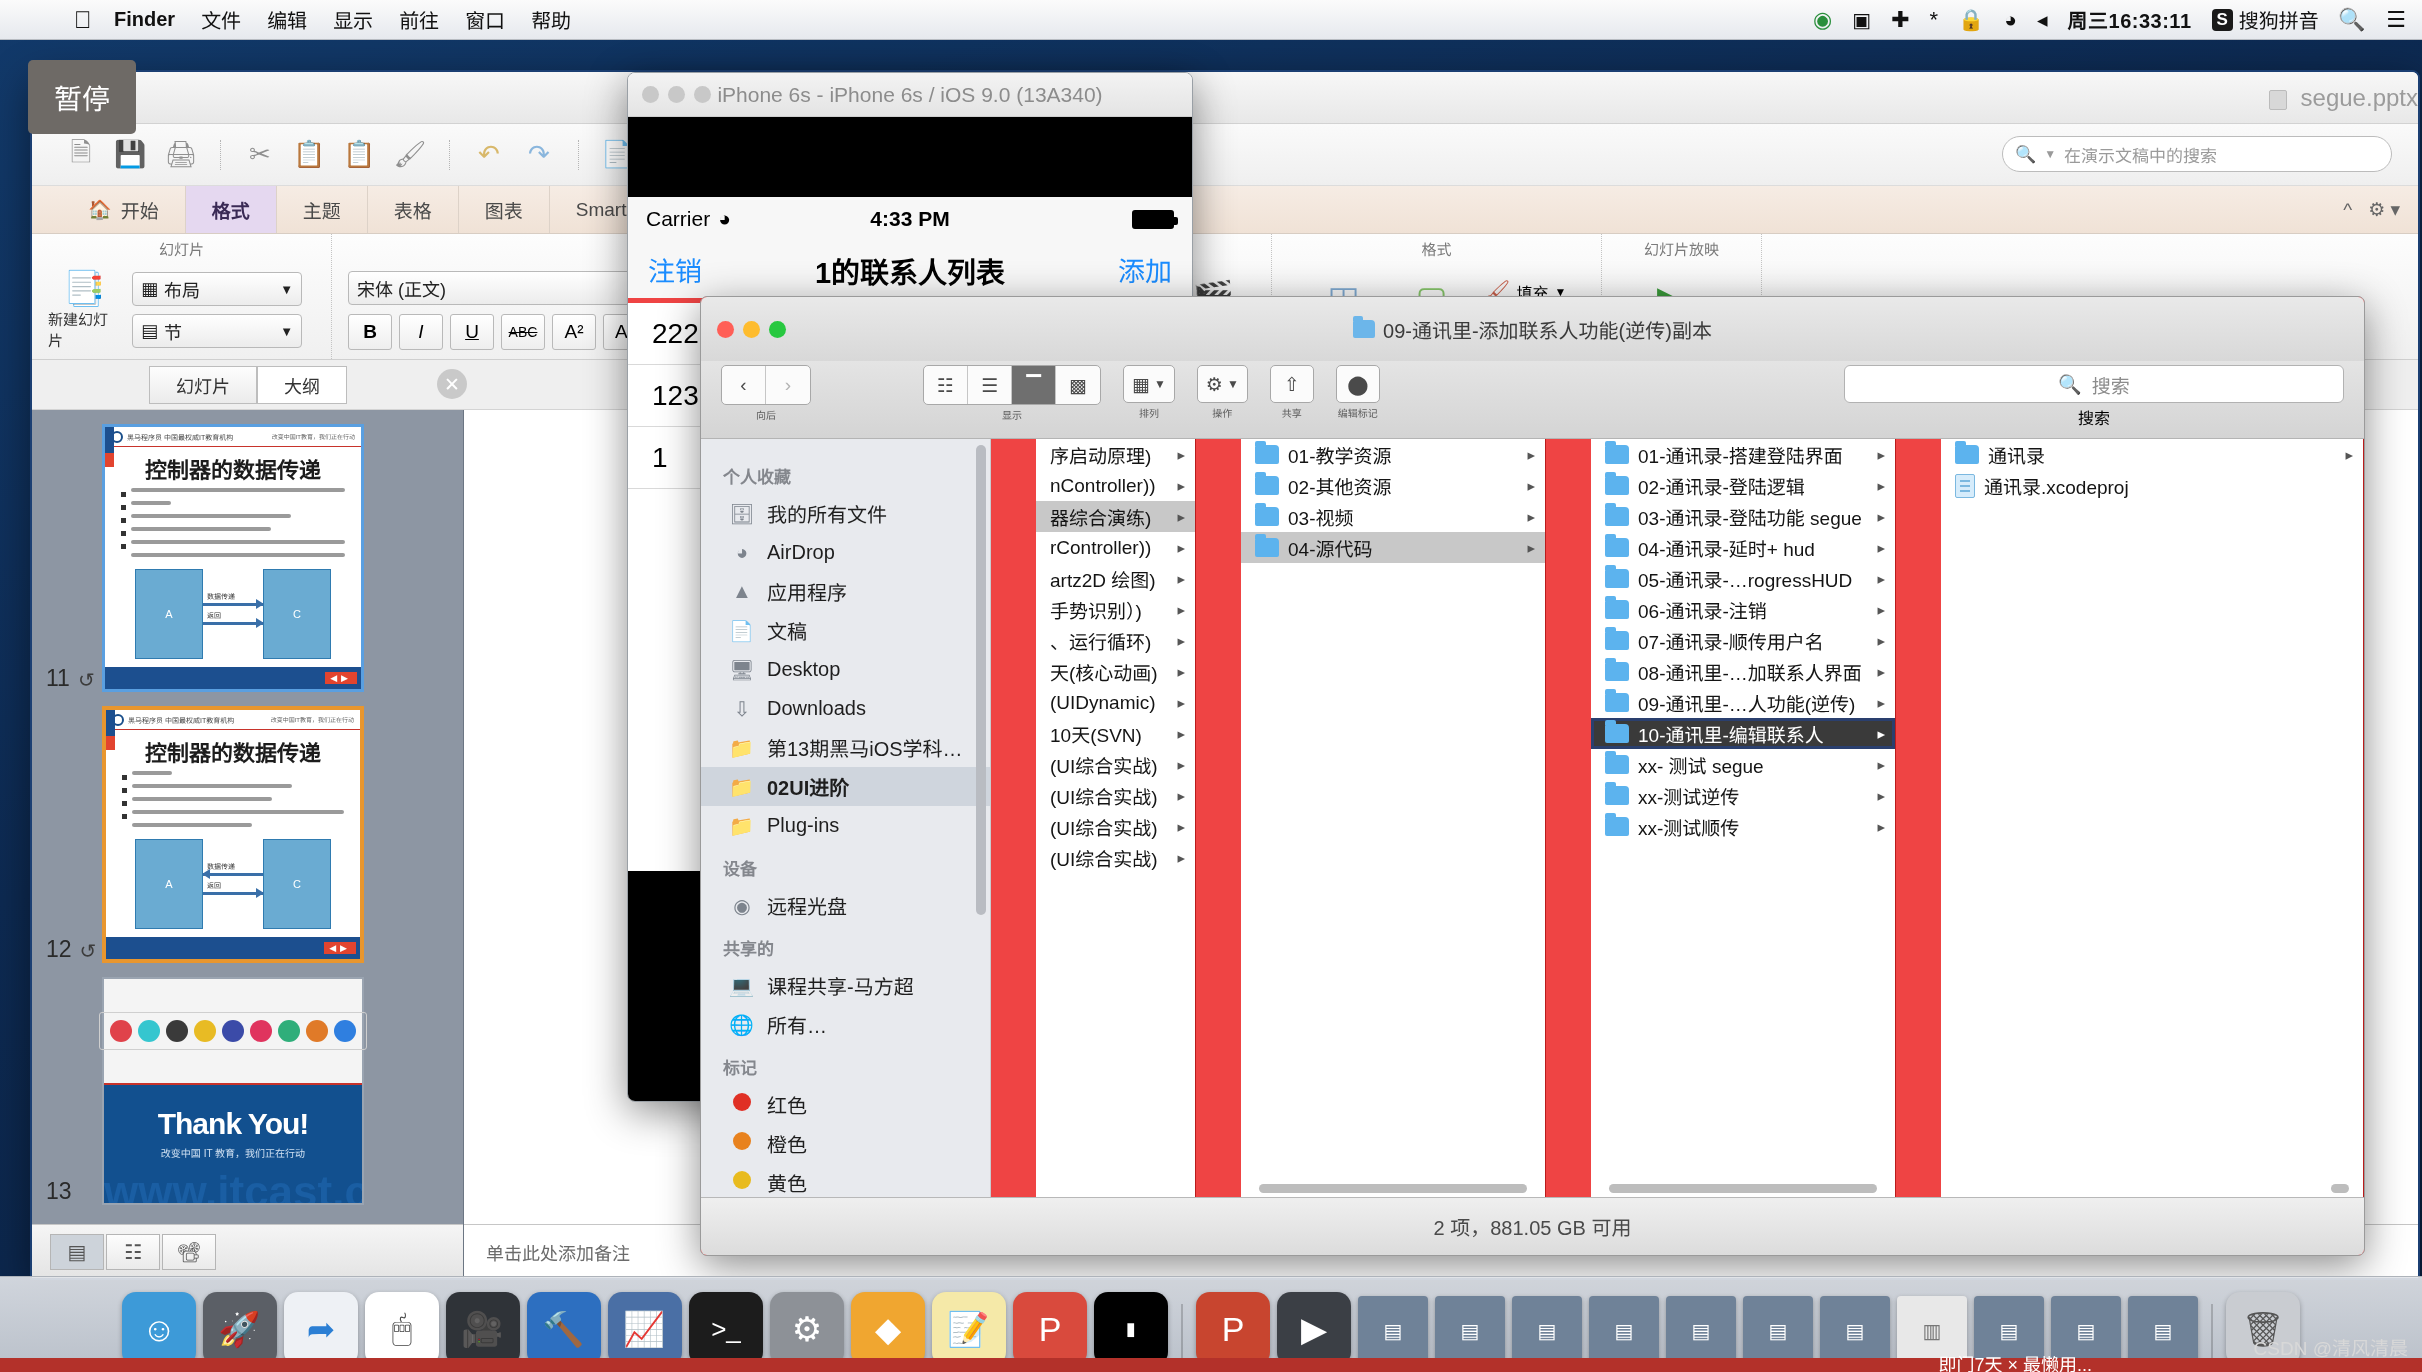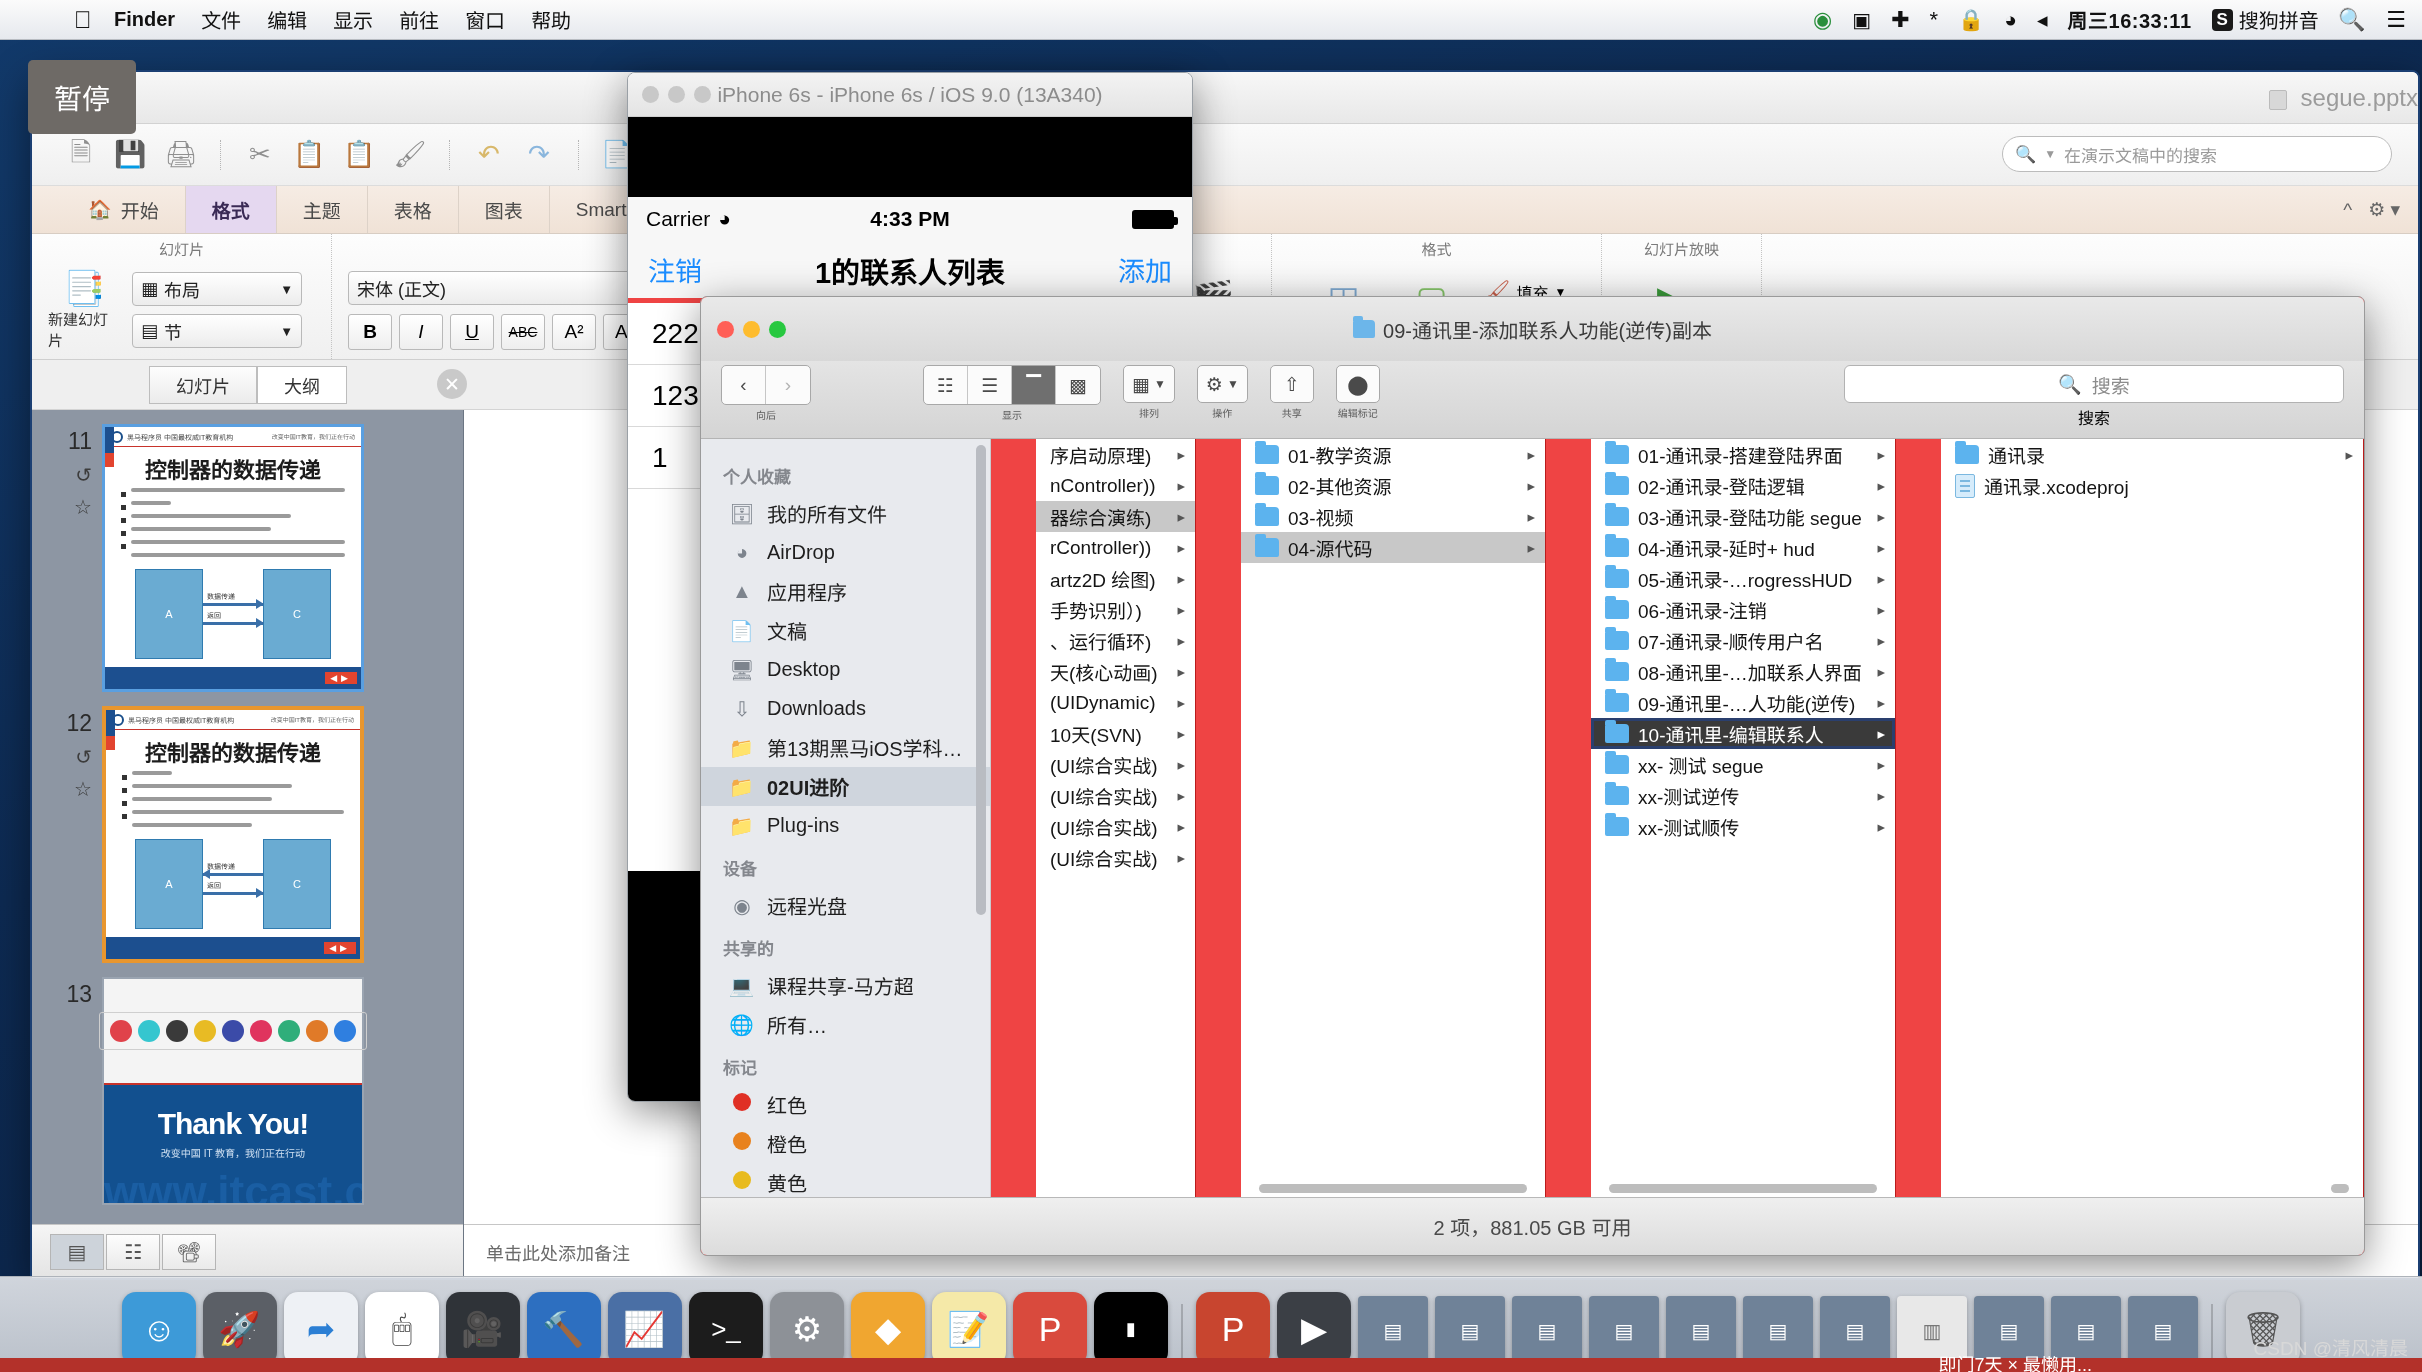--- a/index.html
+++ b/index.html
@@ -98,21 +98,21 @@
     border-radius:50%; background:#c9c9c9; color:#fff; display:flex;
     align-items:center; justify-content:center; font-size:19px; }
 
   
   #ppt .pptbody { position:absolute; left:0; right:0; top:338px; bottom:0;
     display:flex; background:#8d96a3; }
   #slidepane { width:432px; background:#8d96a3; position:relative;
     border-right:1px solid #6c7683; overflow:hidden; }
   .thumb-row { display:flex; gap:10px; padding:14px 10px 0 14px; }
   .thumb-num { width:46px; color:#2a2a2a; font-size:23px; text-align:right;
-    padding-top:4px; display:flex; flex-direction:column; align-items:flex-end; gap:8px;}
+    padding-top:4px; display:flex; flex-direction:row; align-items:flex-end; gap:8px;}
   .thumb-num .badge { font-size:20px; color:#3c3c3c; }
   .tcard { width:262px; background:#fff; border:2px solid #7f8a99;
     position:relative; }
   .tcard.sel { border:4px solid #e8962e; }
   .tcard.blue { border:3px solid #5a9fe0; }
   .tslide-head { height:20px; border-bottom:1px solid #c8332b; display:flex;
     align-items:center; padding:0 6px; gap:4px; }
   .tslide-head .lg { width:12px; height:12px; border-radius:50%;
     border:2px solid #1a4f8b; }
   .tslide-head .ht { font-size:7px; color:#444; }

